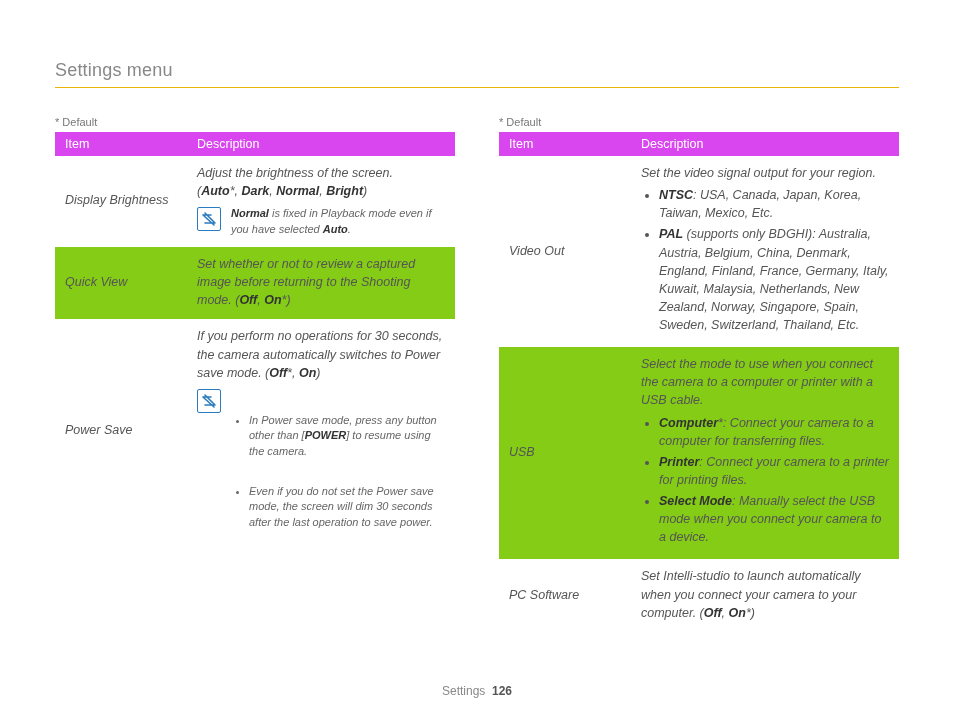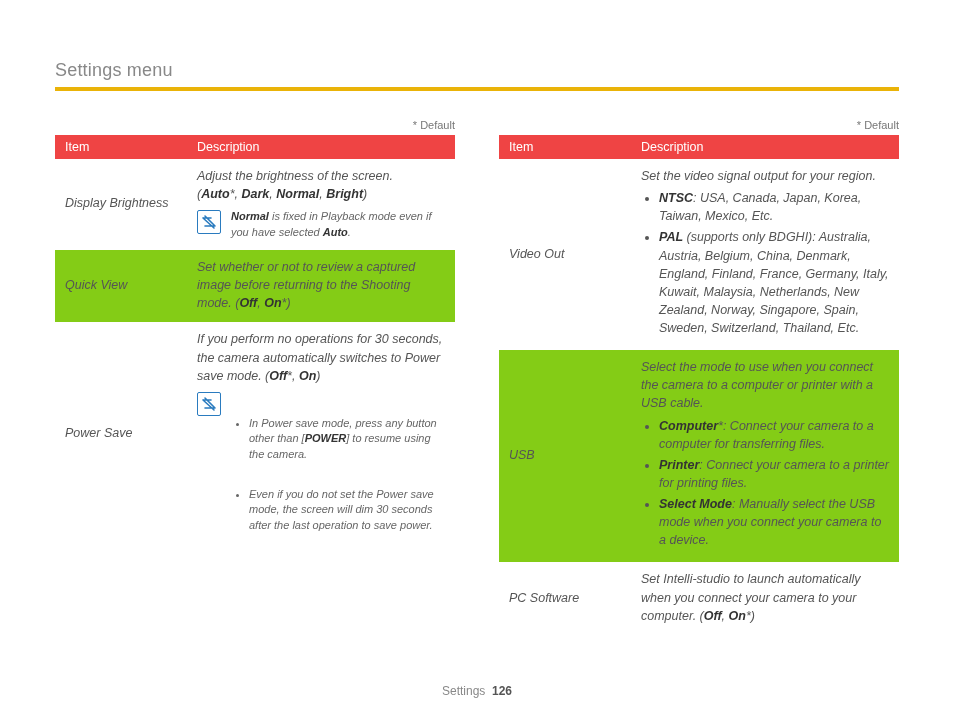--- a/index.html
+++ b/index.html
@@ -15,52 +15,52 @@
     box-sizing: border-box;
   }
   .page {
     padding: 60px 55px 0 55px;
     box-sizing: border-box;
   }
   .page-header {
     font-size: 18px;
     font-weight: 300;
     color: #888;
-    border-bottom: 4px solid #eab308;
+    border-bottom: 1px solid #eab308;
     padding-bottom: 6px;
     margin-bottom: 28px;
     letter-spacing: 0.2px;
   }
   .columns {
     display: flex;
     gap: 44px;
   }
   .col {
     flex: 1;
     min-width: 0;
   }
   .default-note {
-    text-align: right;
+    text-align: left;
     font-size: 11px;
     color: #777;
     margin-bottom: 4px;
   }
   .section-title {
     color: #2a7bbf;
     font-size: 22px;
     font-weight: 400;
     margin: 0 0 18px 0;
   }
   table.settings {
     width: 100%;
     border-collapse: collapse;
     table-layout: fixed;
   }
   table.settings th {
-    background: #ef4444;
+    background: #d946ef;
     color: #fff;
     text-align: left;
     font-weight: 400;
     font-size: 12.5px;
     padding: 5px 10px;
   }
   table.settings th.item-col { width: 112px; }
   table.settings td {
     padding: 8px 10px 10px 10px;
     font-size: 12.5px;

